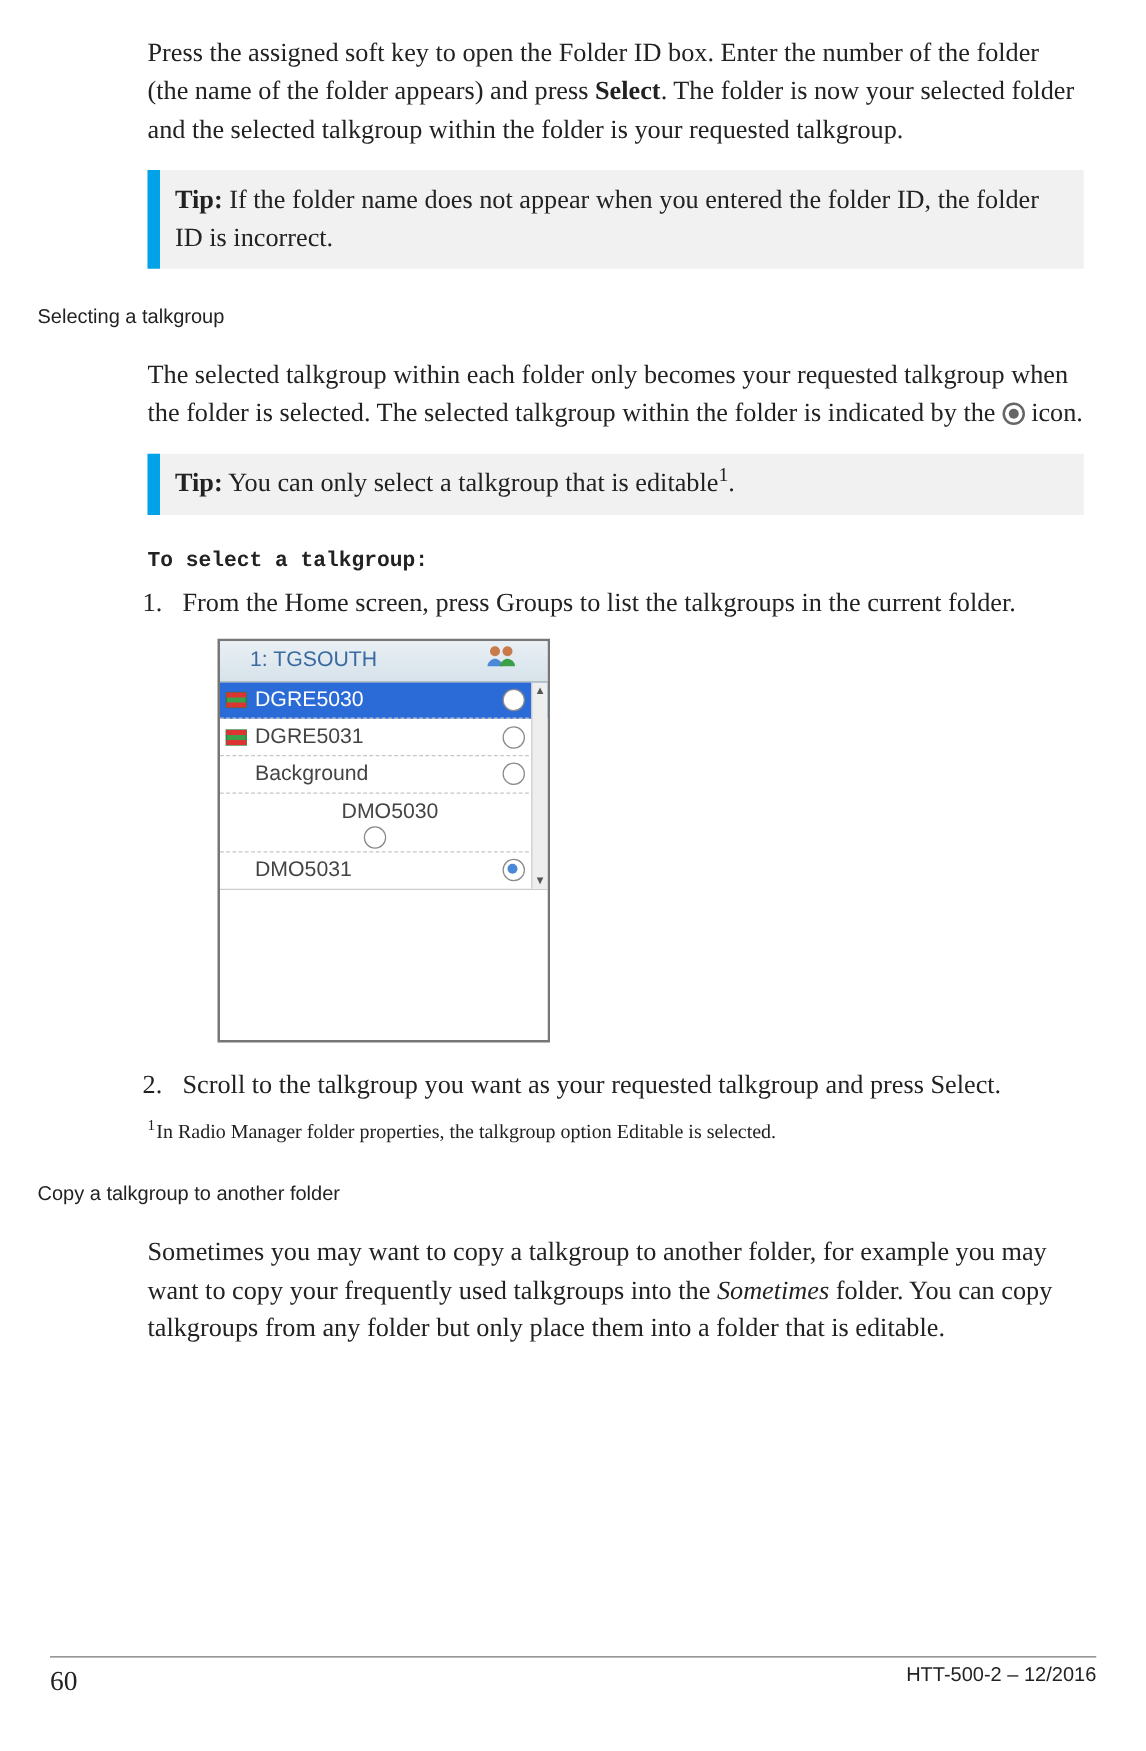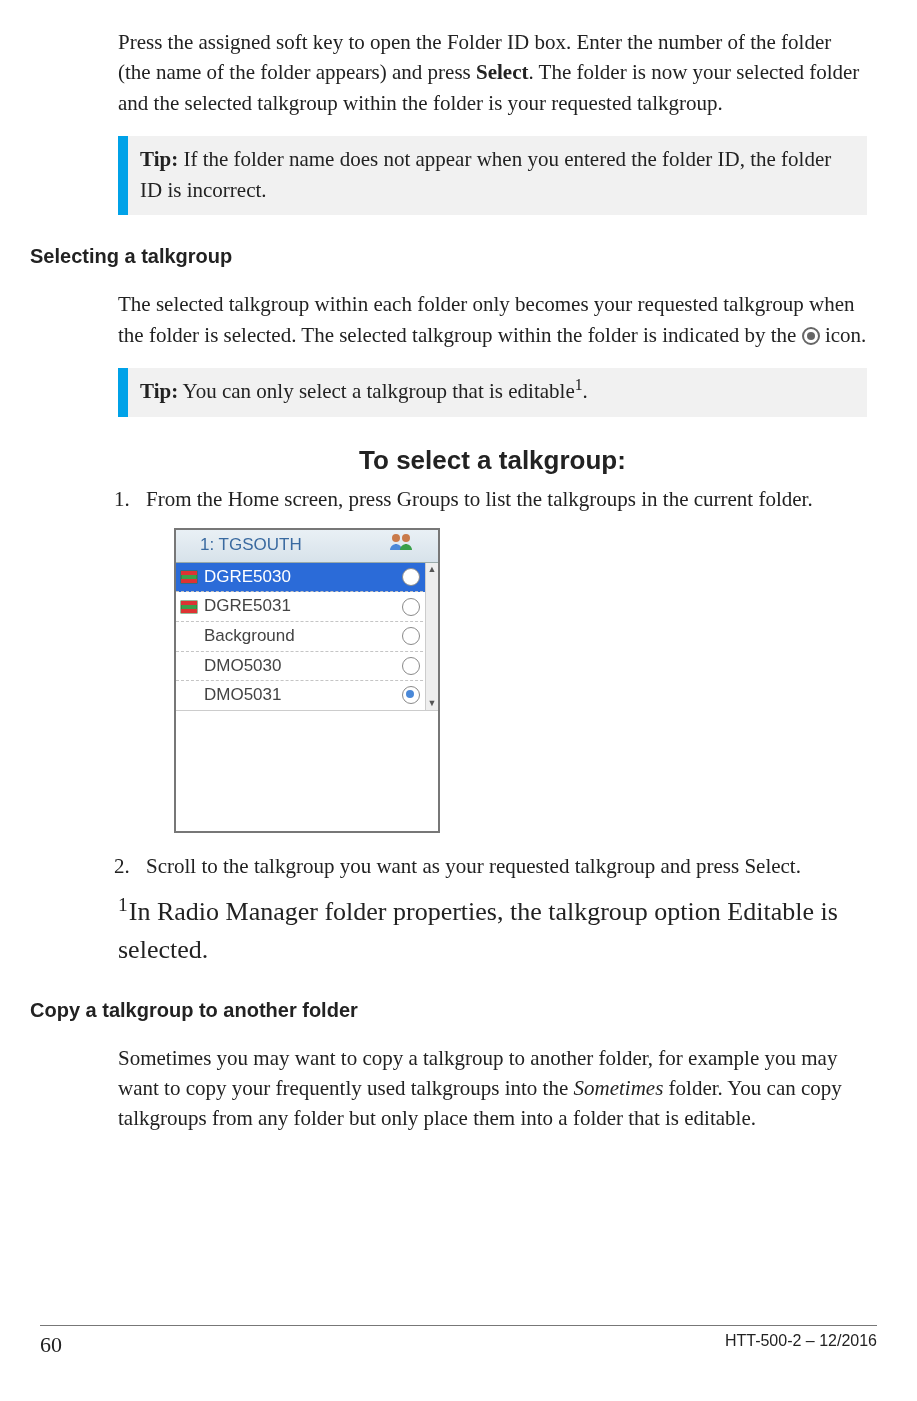--- a/index.html
+++ b/index.html
@@ -32,30 +32,29 @@
     margin: 18px 0 28px 0;
     background: #f1f1f1;
     border-left: 10px solid #00a2e8;
     padding: 8px 14px 10px 12px;
     font-size: 21px;
     line-height: 1.45;
   }
   .tip-box .tip-label { font-weight: bold; }
   .h2 {
     font-family: Verdana, Geneva, sans-serif;
+    font-weight: normal;
+    font-size: 16px;
+    margin: 30px 0 10px -88px;
+  }
+  .h3 {
+    font-family: Liberation Mono, monospace;
     font-weight: bold;
-    font-size: 20px;
-    margin: 30px 0 10px -88px;
-  }
-  .h3 {
-    font-family: Liberation Sans, sans-serif;
-    font-weight: bold;
-    font-size: 26px;
+    font-size: 17px;
     margin: 28px 0 8px 0;
-    text-align: center;
   }
   .ol {
     counter-reset: step;
     padding: 0;
     margin: 0;
   }
   .li {
     position: relative;
     padding-left: 28px;
     font-size: 21px;
@@ -155,21 +154,21 @@
     bottom: 0; left: 0; right: 0;
     text-align: center;
     font-size: 9px; color: #555;
   }
   .device-blank {
     height: 120px;
     border-top: 1px solid #ccc;
     background: #fff;
   }
   .footnote {
-    font-size: 26px;
+    font-size: 16px;
     line-height: 1.45;
     margin-top: 6px;
   }
   .footnote sup { margin-right:1px; }
   .footer {
     position: absolute;
     bottom: 43px;
     left: 40px; right: 40px;
     border-top: 1px solid #777;
     padding-top: 6px;
@@ -253,21 +252,21 @@
                   </span>
                   <span class="radio-mark"></span>
                 </div>
                 <div class="device-row" style="padding-right: 18px;">
                   <span class="left">
                     <span style="width: 18px; display: inline-block;"></span>
                     <span>Background</span>
                   </span>
                   <span class="radio-mark"></span>
                 </div>
-                <div class="device-row" style="padding-right: 18px;">
+                <div class="device-row" style="padding-right: 18px; flex-direction: column;">
                   <span class="left">
                     <span style="width: 18px; display: inline-block;"></span>
                     <span>DMO5030</span>
                   </span>
                   <span class="radio-mark"></span>
                 </div>
                 <div class="device-row" style="padding-right: 18px;">
                   <span class="left">
                     <span style="width: 18px; display: inline-block;"></span>
                     <span>DMO5031</span>

